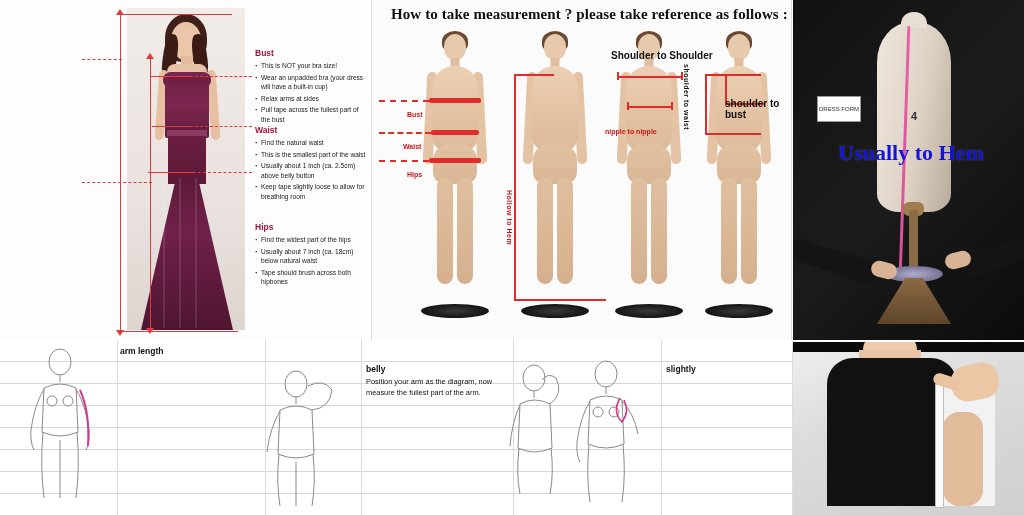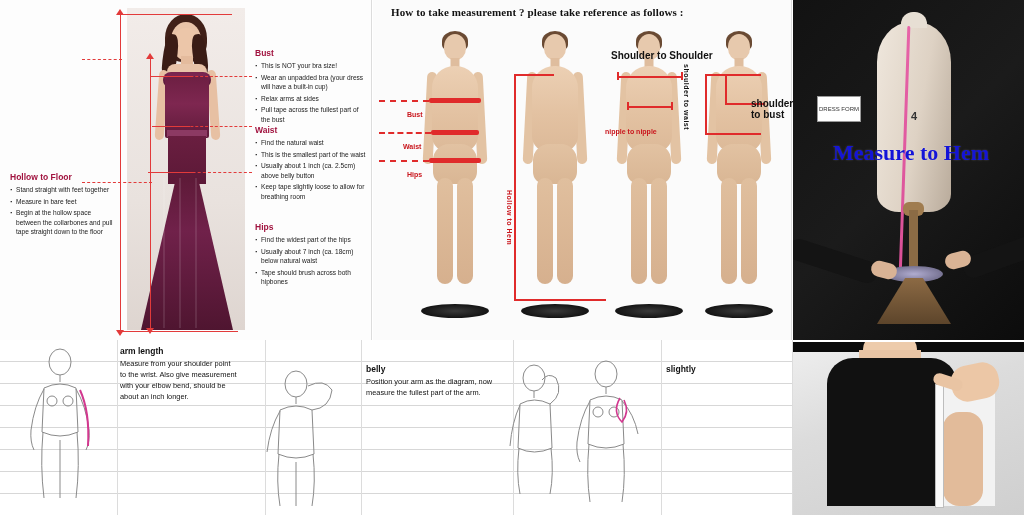--- a/index.html
+++ b/index.html
@@ -112,21 +112,21 @@
   }
 
   
   #panel-how {
     position: absolute; left: 373px; top: 0; width: 419px; height: 340px;
     background: #fbfbfb;
     border-right: 1px solid #dcdcdc;
   }
   .how-title {
     position: absolute; left: 18px; top: 6px;
-    font-size: 11px; font-weight: bold; color: #111;
+    font-size: 15px; font-weight: bold; color: #111;
     font-family: "Liberation Serif", serif;
     letter-spacing: .1px;
   }
   .mann { position: absolute; bottom: 18px; }
   .mann .head { position:absolute; left:50%; transform:translateX(-50%); top:0; width:22px; height:26px; background:#e7c9ad; border-radius:50% 50% 45% 45%; }
   .mann .hair { position:absolute; left:50%; transform:translateX(-50%); top:-3px; width:26px; height:20px; background:#6a4a33; border-radius:50% 50% 30% 30%; }
   .mann .neck { position:absolute; left:50%; transform:translateX(-50%); top:24px; width:9px; height:10px; background:#dfbd9e; }
   .mann .torso {
     position:absolute; left:50%; transform:translateX(-50%); top:32px; width:46px; height:86px;
     background: linear-gradient(180deg,#ecd0b4 0%,#e3c2a2 55%,#dcb998 100%);
@@ -301,26 +301,20 @@
     <div class="dashed-h" style="left:82px; top:59px; width:40px;"></div>
     <div class="dashed-h" style="left:82px; top:182px; width:70px;"></div>
     <div class="dashed-h" style="left:166px; top:76px; width:86px;"></div>
     <div class="dashed-h" style="left:166px; top:126px; width:86px;"></div>
     <div class="dashed-h" style="left:172px; top:172px; width:80px;"></div>
     <div class="m-line m-hline" style="left:150px; top:76px; width:42px;"></div>
     <div class="m-line m-hline" style="left:152px; top:126px; width:38px;"></div>
     <div class="m-line m-hline" style="left:148px; top:172px; width:46px;"></div>
 
 
-    <div class="guide-block" style="left:10px; top:172px;">
-      <div class="guide-title maroon">Hollow to Floor</div>
-      <div class="guide-li">Stand straight with feet together</div>
-      <div class="guide-li">Measure in bare feet</div>
-      <div class="guide-li">Begin at the hollow space between the collarbones and pull tape straight down to the floor</div>
-    </div>
 
     <div class="guide-block right" style="left:255px; top:48px;">
       <div class="guide-title maroon">Bust</div>
       <div class="guide-li">This is NOT your bra size!</div>
       <div class="guide-li">Wear an unpadded bra (your dress will have a built-in cup)</div>
       <div class="guide-li">Relax arms at sides</div>
       <div class="guide-li">Pull tape across the fullest part of the bust</div>
     </div>
 
     <div class="guide-block right" style="left:255px; top:125px;">
@@ -413,38 +407,38 @@
       <div class="legL"></div>
       <div class="legR"></div>
       <div class="base"></div>
       <div class="red-vline" style="left:14px; top:40px; height:60px;"></div>
       <div class="red-hline" style="left:14px; top:40px; width:56px;"></div>
       <div class="red-hline" style="left:14px; top:99px; width:56px;"></div>
       <div class="red-vline" style="left:34px; top:42px; height:28px;"></div>
       <div class="red-hline" style="left:34px; top:69px; width:40px;"></div>
     </div>
     <div class="vert-lbl black" style="left:310px; top:64px;">shoulder to waist</div>
-    <div class="lbl-black" style="left:352px; top:98px;margin-left:26px;">shoulder to bust</div>
+    <div class="lbl-black" style="left:352px; top:98px;">shoulder to bust</div>
   </div>
 
   <div id="panel-hem">
     <div class="hem-wall"></div>
     <div class="dressform"></div>
     <div class="form-label">DRESS FORM</div>
     <div class="form-number">4</div>
     <div class="tape-pink"></div>
     <div class="form-knob"></div>
     <div class="form-stand"></div>
     <div class="form-base"></div>
     <div class="form-foot"></div>
     <div class="arm-in-l"></div>
     <div class="hand-l"></div>
     <div class="arm-in-r"></div>
     <div class="hand-r"></div>
-    <div class="hem-title">Measure to Hem</div>
+    <div class="hem-title">Usually to Hem</div>
   </div>
 
   <div id="strip">
 
     <div class="ruled" style="left:0; width:118px;"></div>
     <div class="ruled" style="left:118px; width:148px;"></div>
     <div class="ruled" style="left:266px; width:96px;"></div>
     <div class="ruled" style="left:362px; width:152px;"></div>
     <div class="ruled" style="left:514px; width:148px;"></div>
     <div class="ruled" style="left:662px; width:131px;"></div>
@@ -461,21 +455,20 @@
           <path d="M63 86 Q66 120 62 152"></path>
           <path d="M46 94 L46 152"></path>
           <circle cx="38" cy="55" r="5"></circle>
           <circle cx="54" cy="55" r="5"></circle>
         </g>
         <path d="M66 44 Q76 66 74 100" stroke="#d2388f" stroke-width="2" fill="none"></path>
       </svg>
     </div>
     <div class="note" style="left:120px; top:6px; width:118px;">
       <div class="note-title">arm length</div>
-      <div class="note-body">Measure from your shoulder point to the wrist. Also give measurement with your elbow bend, should be about an inch longer.</div>
     </div>
 
     <div class="sk" style="left:252px; top:24px;">
       <svg width="96" height="144" viewBox="0 0 96 144">
         <g fill="none" stroke="#8a8a8a" stroke-width="1">
           <ellipse cx="44" cy="20" rx="11" ry="13"></ellipse>
           <path d="M44 33 L44 40"></path>
           <path d="M28 46 Q44 38 60 46 L62 90 Q44 98 26 90 Z"></path>
           <path d="M60 46 Q78 44 80 26 Q72 14 56 22"></path>
           <path d="M28 47 Q18 64 15 88"></path>

